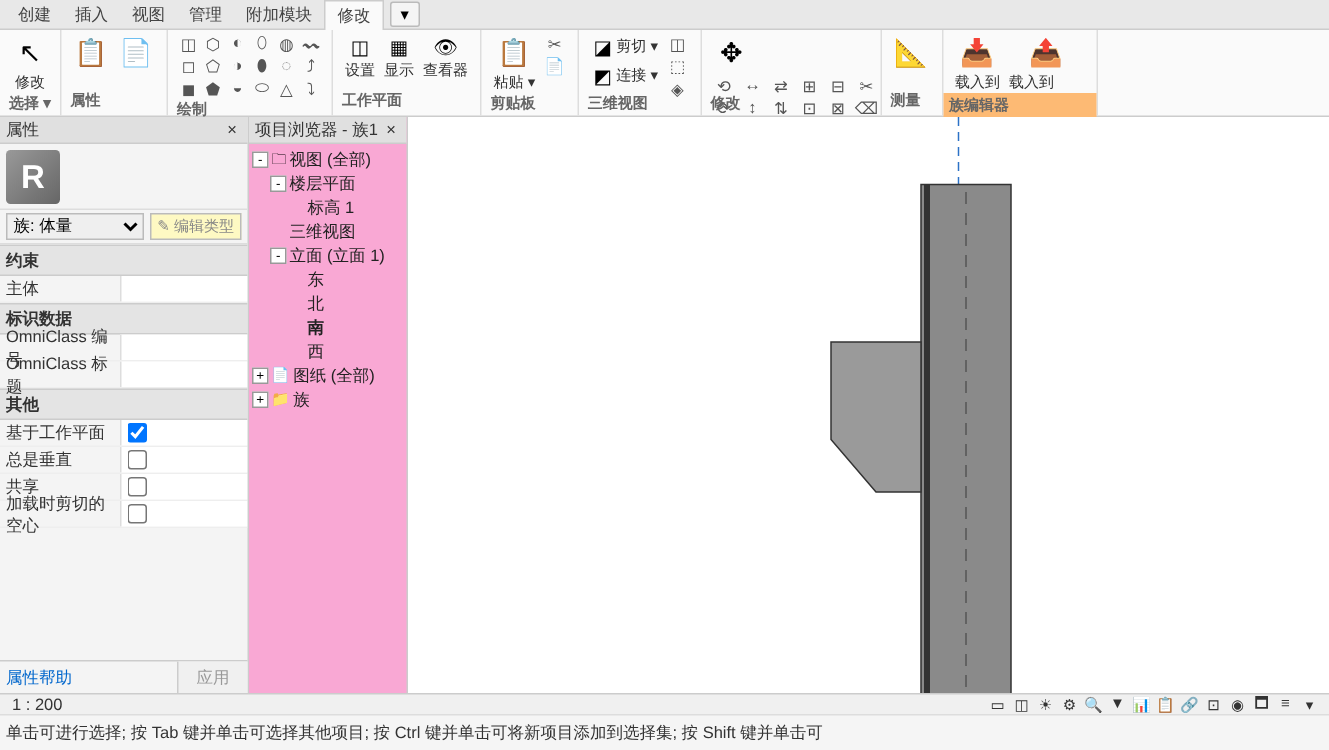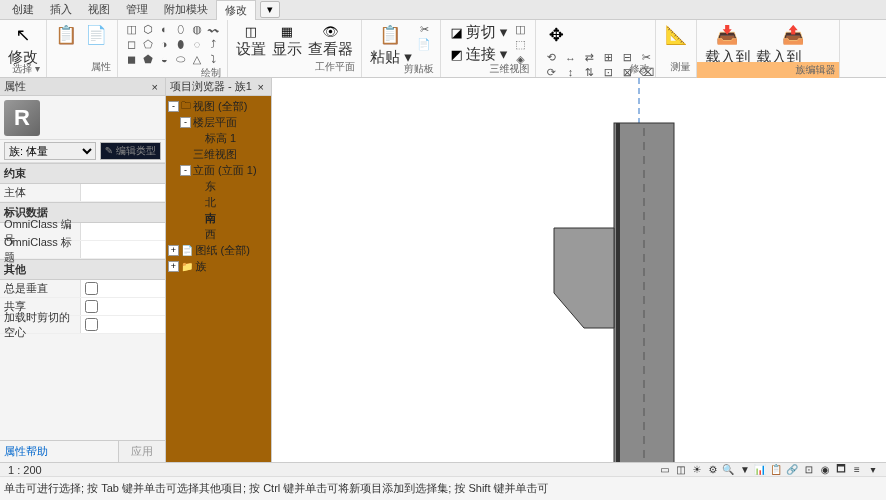--- a/index.html
+++ b/index.html
@@ -3,50 +3,50 @@
 <meta charset="utf-8">
 <style>
 * { margin: 0; padding: 0; box-sizing: border-box; font-family: "Microsoft YaHei", SimSun, sans-serif; font-size: 11px; }
 body { background: #f0f0f0; width: 886px; height: 500px; overflow: hidden; display: flex; flex-direction: column; }
 .menubar { background: #e8e8e8; height: 20px; display: flex; align-items: center; padding: 0 4px; border-bottom: 1px solid #ccc; }
 .menubar .tab { padding: 2px 8px; color: #444; cursor: pointer; }
 .menubar .tab.active { background: #fafafa; border: 1px solid #ccc; border-bottom: none; }
 .menubar .plus { margin-left: 4px; padding: 1px 6px; border: 1px solid #bbb; border-radius: 2px; background: #f5f5f5; }
 .ribbon { background: #fafafa; height: 58px; display: flex; border-bottom: 1px solid #ccc; }
 .ribbon-group { border-right: 1px solid #ddd; padding: 2px 6px; display: flex; flex-direction: column; justify-content: space-between; position: relative; }
-.ribbon-group-label { font-size: 10px; color: #666; text-align: right; padding-bottom: 1px; }
+.ribbon-group-label { font-size: 10px; color: #666; text-align: left; padding-bottom: 1px; font-weight: bold; }
 .ribbon-group.hl .ribbon-group-label { background: #fdba74; margin: 0 -6px -2px -6px; padding: 1px 4px; }
 .ribbon-icons { display: flex; gap: 2px; align-items: flex-start; flex-wrap: wrap; height: 40px; }
 .rb-btn { display: flex; flex-direction: column; align-items: center; gap: 1px; padding: 1px 2px; cursor: pointer; }
 .rb-icon { width: 16px; height: 16px; display: flex; align-items: center; justify-content: center; font-size: 13px; }
 .rb-icon.lg { width: 24px; height: 24px; font-size: 18px; }
-.rb-label { font-size: 15px; color: #333; white-space: nowrap; }
+.rb-label { font-size: 10px; color: #333; white-space: nowrap; }
 .rb-mini { width: 18px; height: 14px; display: flex; align-items: center; justify-content: center; cursor: pointer; font-size: 11px; color: #555; }
 .rb-col { display: flex; flex-direction: column; gap: 1px; }
 .rb-row { display: flex; gap: 1px; }
 .main-area { flex: 1; display: flex; overflow: hidden; }
 .props-panel { width: 166px; background: #f4f4f4; border-right: 1px solid #ccc; display: flex; flex-direction: column; }
 .panel-header { background: #e0e0e0; height: 18px; display: flex; align-items: center; padding: 0 4px; color: #333; justify-content: space-between; border-bottom: 1px solid #ccc; }
 .panel-header .close { cursor: pointer; padding: 0 3px; }
 .props-icon-row { height: 44px; display: flex; align-items: center; padding: 4px; gap: 6px; border-bottom: 1px solid #ddd; }
 .r-logo { width: 36px; height: 36px; background: linear-gradient(135deg, #999, #666); color: #fff; font-size: 22px; font-weight: bold; display: flex; align-items: center; justify-content: center; border-radius: 3px; }
 .props-type-row { display: flex; align-items: center; padding: 2px 4px; gap: 4px; border-bottom: 1px solid #ddd; }
 .props-type-row select { flex: 1; height: 18px; font-size: 11px; border: 1px solid #bbb; }
-.edit-type-btn { padding: 1px 4px; border: 1px solid #bbb; background: #0f172a; color: #888; font-size: 10px; }
+.edit-type-btn { padding: 1px 4px; border: 1px solid #bbb; background: #fef9c3; color: #888; font-size: 10px; }
 .props-grid { flex: 1; overflow: auto; }
 .props-section { background: #e4e4e4; padding: 2px 4px; font-weight: bold; color: #333; border-top: 1px solid #ccc; border-bottom: 1px solid #ccc; }
 .props-row { display: flex; border-bottom: 1px solid #eee; height: 18px; align-items: center; }
 .props-row .k { width: 80px; padding: 0 4px; color: #333; overflow: hidden; }
 .props-row .v { flex: 1; border-left: 1px solid #ddd; padding: 0 4px; height: 100%; display: flex; align-items: center; background: #fff; }
 .props-row .v input[type=text] { width: 100%; border: none; outline: none; font-size: 11px; }
 .props-row .v input[type=checkbox] { }
 .props-footer { display: flex; border-top: 1px solid #ccc; gap: 31px; }
 .props-footer .link { flex: 1; padding: 3px 4px; color: #0066cc; cursor: pointer; }
 .props-footer .apply { padding: 3px 12px; border-left: 1px solid #ccc; color: #999; background: #f0f0f0; }
-.browser-panel { width: 106px; background: #a16207; border-right: 1px solid #ccc; display: flex; flex-direction: column; }
+.browser-panel { width: 106px; background: #f9a8d4; border-right: 1px solid #ccc; display: flex; flex-direction: column; }
 .tree { flex: 1; overflow: auto; padding: 2px; }
 .tree-node { display: flex; align-items: center; height: 16px; cursor: pointer; white-space: nowrap; }
 .tree-node .exp { width: 11px; height: 11px; border: 1px solid #999; display: flex; align-items: center; justify-content: center; font-size: 9px; margin-right: 2px; background: #fff; line-height: 1; }
 .tree-node .icon { margin-right: 2px; font-size: 10px; }
 .tree-node .lbl { color: #222; }
 .tree-node.bold .lbl { font-weight: bold; }
 .tree-indent-1 { padding-left: 12px; }
 .tree-indent-2 { padding-left: 24px; }
 .canvas { flex: 1; background: #fff; position: relative; overflow: hidden; }
 .drawing { position: absolute; left: 50%; top: 0; transform: translateX(-60px); }
@@ -253,20 +253,26 @@
           <div class="v">
             <input type="text" style="">
           </div>
         </div>
         <div class="props-row">
           <div class="k">OmniClass 标题</div>
           <div class="v"></div>
         </div>
         <div class="props-section">其他</div>
         <div class="props-row">
+          <div class="k">基于工作平面</div>
+          <div class="v">
+            <input type="checkbox" checked="" style="">
+          </div>
+        </div>
+        <div class="props-row">
           <div class="k">总是垂直</div>
           <div class="v">
             <input type="checkbox" style="">
           </div>
         </div>
         <div class="props-row">
           <div class="k">共享</div>
           <div class="v">
             <input type="checkbox" style="">
           </div>

